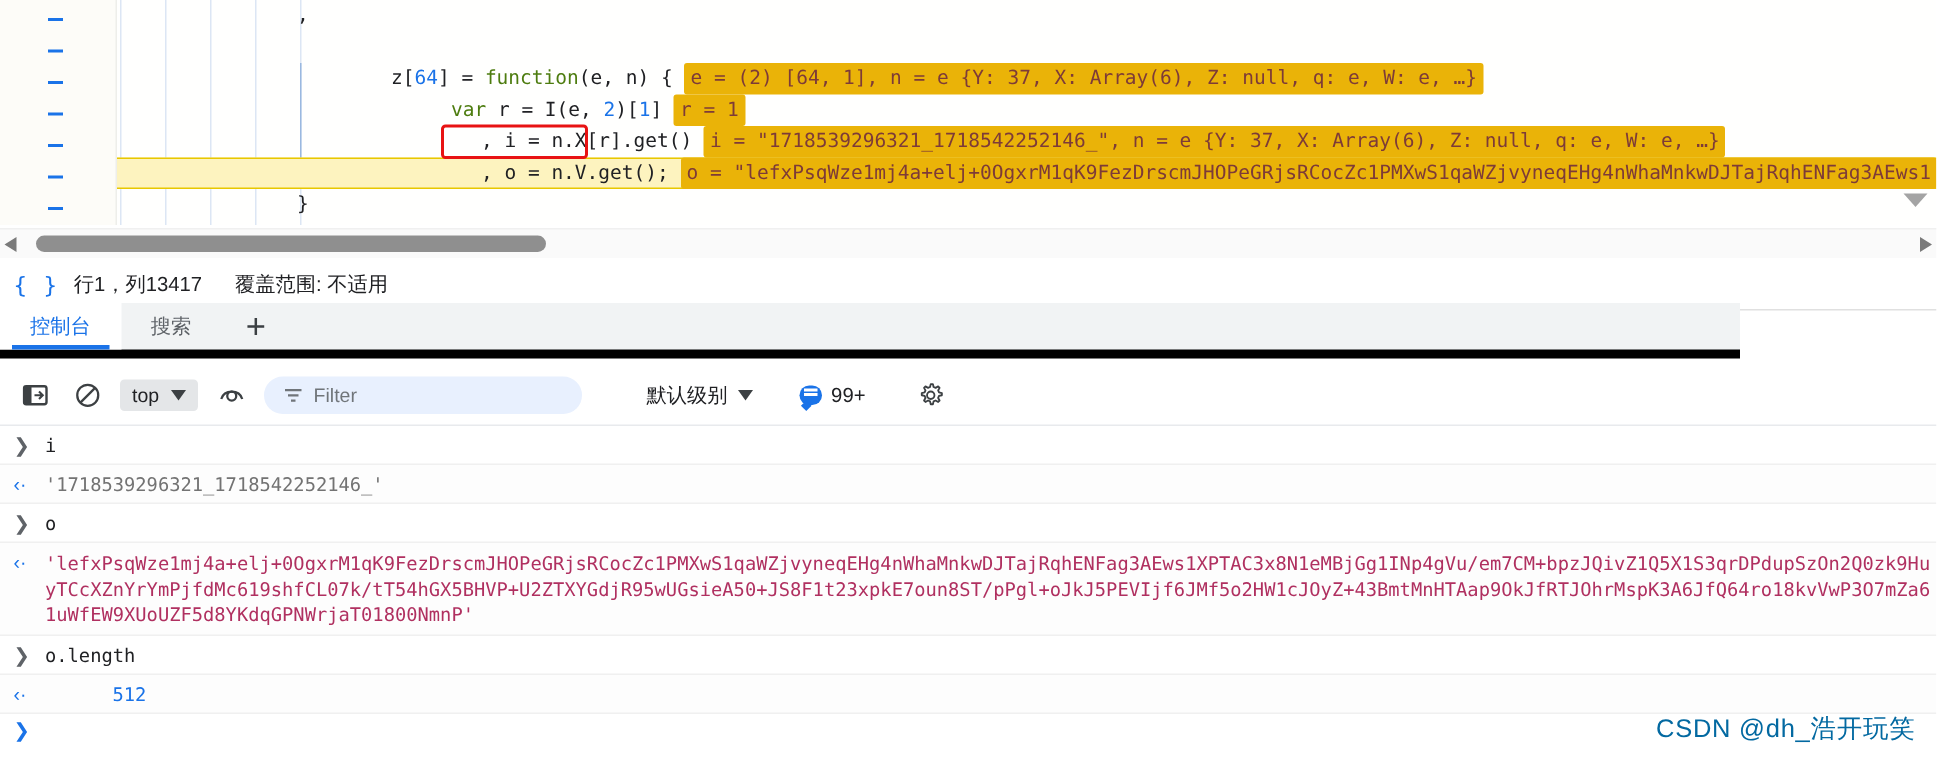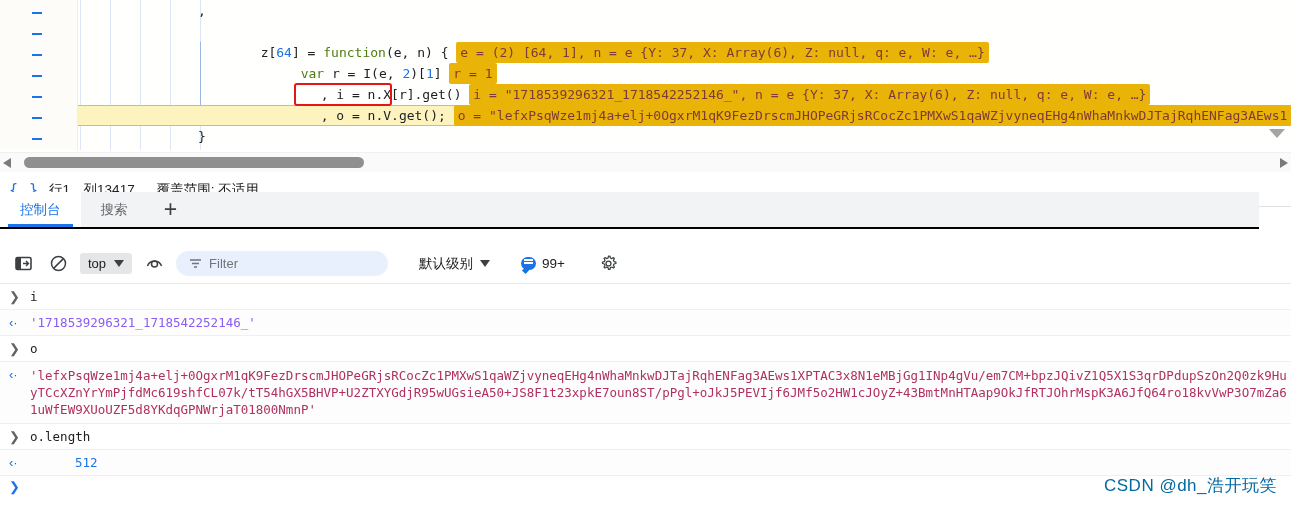--- a/index.html
+++ b/index.html
@@ -84,22 +84,22 @@
     background:#ffffff; border-bottom:1px solid #e0e0e0;
     display:flex; align-items:center; font-size:13.5px; color:#202124;
   }
   .braces { color:#1a73e8; font-family:"DejaVu Sans Mono",monospace;
     font-size:15px; padding:0 10px 0 9px; letter-spacing:1px; }
   .st-pos { margin-right:22px; }
   .st-cov { }
 
   
   .tabbar {
-    position:absolute; left:0; top:192px; width:1259px; height:37px;
-    background:#f1f3f4; border-bottom:2px solid #000000; display:flex; align-items:stretch;
+    position:absolute; left:0; top:202px; width:1160px; height:37px;
+    background:#f1f3f4; border-bottom:6px solid #000000; display:flex; align-items:stretch;
   }
   .tab {
     position:relative; display:flex; align-items:center; padding:0 20px;
     font-size:13.5px; color:#5f6368; background:transparent; cursor:default;
   }
   .tab.active { background:#ffffff; color:#1a73e8; }
   .tab.active::after {
     content:""; position:absolute; left:8px; right:8px; bottom:0; height:3px; background:#1a73e8;
   }
   .tab-add {
@@ -120,21 +120,21 @@
     border-radius:3px; padding:3px 8px; font-size:13px; color:#202124;
   }
   .caret { width:0;height:0;border-left:5px solid transparent;
            border-right:5px solid transparent;border-top:7px solid #3c4043; }
   .filter-box {
     display:flex; align-items:center; gap:7px; background:#e8f0fe;
     border-radius:13px; height:25px; padding:0 13px; width:212px;
     color:#70757a; font-size:13px;
   }
   .level-select { display:flex; align-items:center; gap:7px; font-size:13.5px; color:#202124;
-                  margin-left:22px; }
+                  margin-left:34px; }
   .issues { display:flex; align-items:center; gap:6px; margin-left:22px;
             font-size:13.5px; color:#202124; }
   .bubble { width:15px; height:13px; background:#1a73e8; border-radius:7px; position:relative; }
   .bubble::after{ content:""; position:absolute; left:2px; bottom:-3px; width:5px;height:5px;
                   background:#1a73e8; transform:rotate(45deg); }
   .bubble::before{ content:""; position:absolute; left:3px; top:5px; width:9px;height:1.6px;
                    background:#fff; box-shadow:0 -3px 0 #fff; }
   .gear-wrap { margin-left:22px; }
 
   
@@ -143,21 +143,21 @@
     background:#ffffff; overflow:hidden;
     font-family:"DejaVu Sans Mono", monospace; font-size:12.5px;
   }
   .row { position:relative; border-bottom:1px solid #f0f0f0; padding:5px 0 5px 30px; }
   .row.input { background:#ffffff; }
   .row.output { background:#fdfdfd; }
   .mark { position:absolute; left:9px; top:5px; font-size:13px; font-family:"Liberation Sans",sans-serif;}
   .mark.in  { color:#5f6368; }
   .mark.out { color:#1a73e8; }
   .txt-cmd { color:#202124; }
-  .txt-strq { color:#8b5cf6; }
+  .txt-strq { color:#737373; }
   .txt-num { color:#1a73e8;margin-left:45px; }
   .wrapstr { word-break:break-all; white-space:pre-wrap; line-height:17px;
              padding-right:6px; color:#b03060; }
   .prompt-row { position:relative; height:22px; }
   .prompt-row .mark { top:3px; }
 
   .watermark {
     position:absolute; right:14px; bottom:8px; font-size:17px; color:#0369a1;
     font-family:"Liberation Sans", sans-serif; letter-spacing:0.5px;
   }

